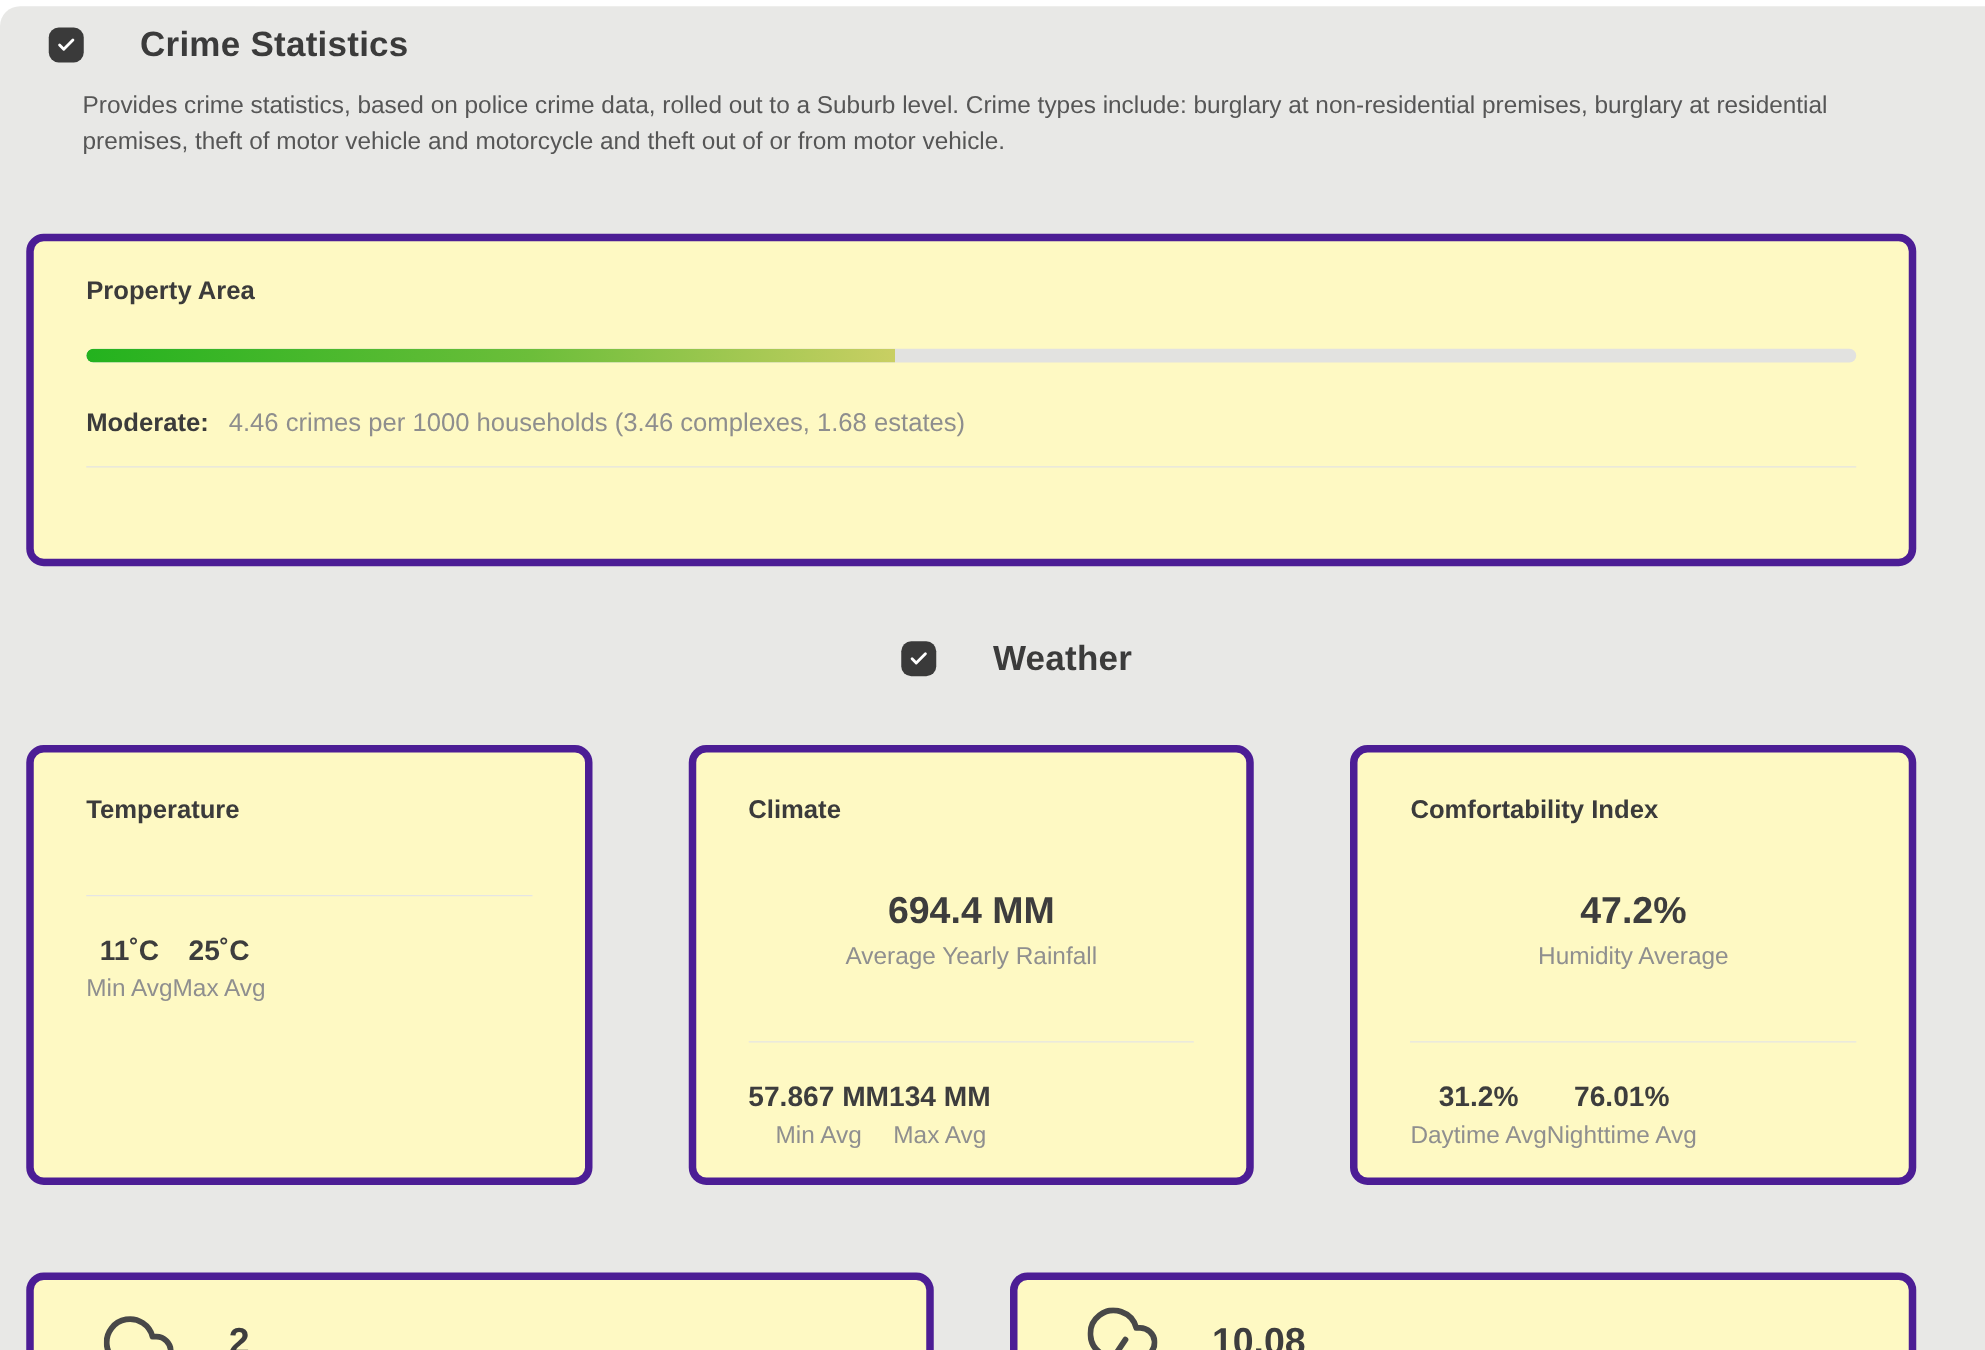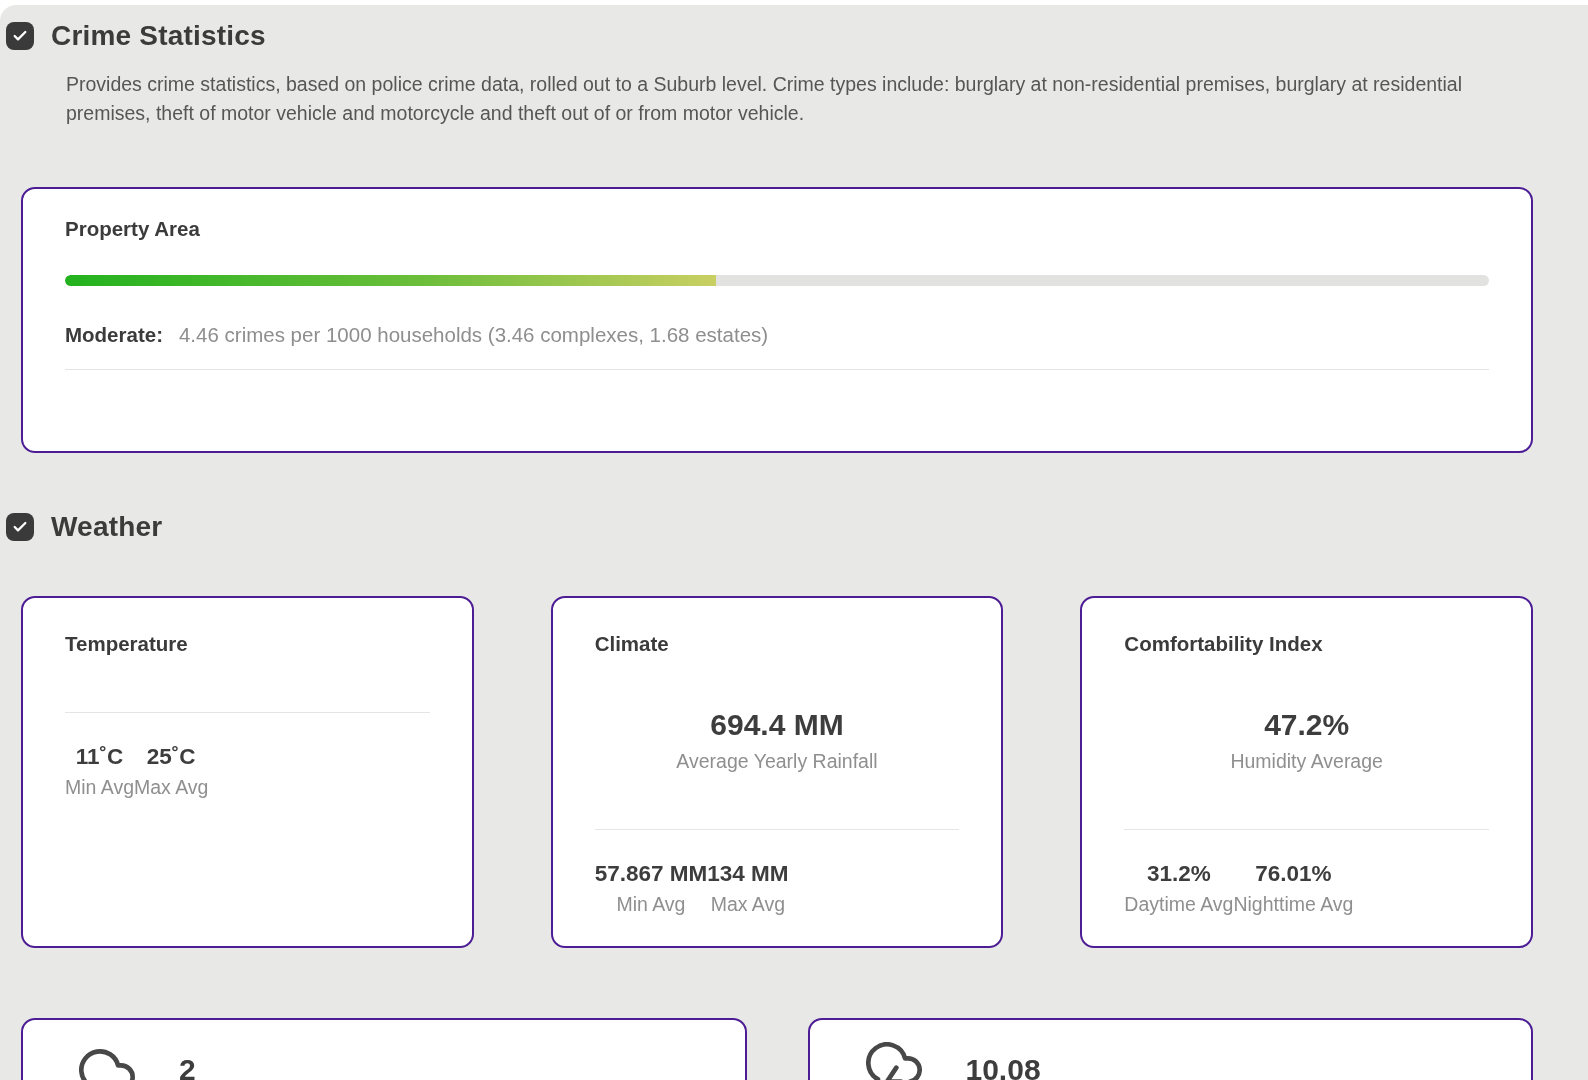--- a/index.html
+++ b/index.html
@@ -3,44 +3,44 @@
 <meta charset="utf-8">
 <style>
   * { margin:0; padding:0; box-sizing:border-box; }
   html,body { width:1588px; height:1080px; overflow:hidden; background:#ffffff;
     font-family:"Liberation Sans","DejaVu Sans",sans-serif; color:#3d3d3d; }
 
   .panel { background:#e8e8e6; margin-top:5px; border-top-left-radius:16px;
     min-height:1400px; padding-top:15px; }
 
   
-  .section-header { display:flex; align-items:center; padding-left:6px; }
+  .section-header { display:flex; align-items:center; padding-left:39px;gap:28px; }
   .checkbox { width:28px; height:28px; background:#3a3a3a; border-radius:8px;
     display:flex; align-items:center; justify-content:center; flex:0 0 auto; cursor:pointer; }
   .checkbox svg { width:16px; height:16px; }
   .section-title { font-size:28px; font-weight:700; margin-left:17px; color:#3b3b3b; letter-spacing:0.2px; }
 
   .section-desc { margin:18px 70px 0 66px; max-width:1445px; font-size:19.5px;
     line-height:29px; color:#565656; }
 
   
-  .card { background:#ffffff; border:2px solid #4c1d95; border-radius:14px; }
+  .card { background:#fef9c3; border:6px solid #4c1d95; border-radius:14px; }
 
   .property-card { margin:59px 55px 0 21px; height:266px; padding:28px 42px 0; }
   .card-title { font-size:20.5px; font-weight:700; color:#3b3b3b; }
 
   .progress-track { margin-top:34px; height:11px; background:#e2e2e0; border-radius:6px; overflow:hidden; }
   .progress-fill { height:100%; border-radius:6px 0 0 6px;
     background:linear-gradient(90deg,#23b21e 0%,#6cbe3a 55%,#c9cf63 100%); }
 
   .rating-line { margin-top:37px; font-size:20.5px; color:#8e8e8e; }
   .rating-prefix { color:#3b3b3b; font-weight:700; margin-right:16px; }
   .hr { margin-top:22px; border-top:1px solid #e3e3e2; }
 
-  .weather-header { margin-top:58px; }
+  .weather-header { margin-top:58px;justify-content:center; }
 
   .stat-cards { display:flex; gap:77px; margin:53px 55px 0 21px; }
   .stat-card { flex:1 1 0; height:352px; padding:34px 42px; }
   .hero { text-align:center; margin-top:52px; }
   .hero-value { font-size:30px; font-weight:700; color:#3d3d3d; line-height:34px; }
   .hero-label { margin-top:8px; font-size:19.5px; color:#8f8f8f; line-height:23px; }
   .stat-card .hr { margin-top:56px; border-top:1px solid #e5e5e4; }
   .minmax { margin-top:30px; display:flex; justify-content:flex-start; }
   .minmax .stat { text-align:center; }
   .stat-value { font-size:22.5px; font-weight:700; color:#3d3d3d; line-height:28px; }

